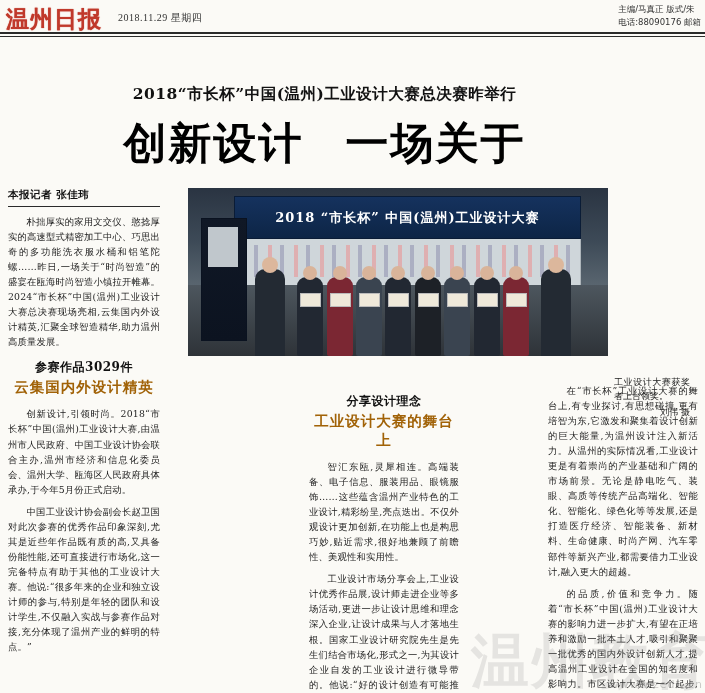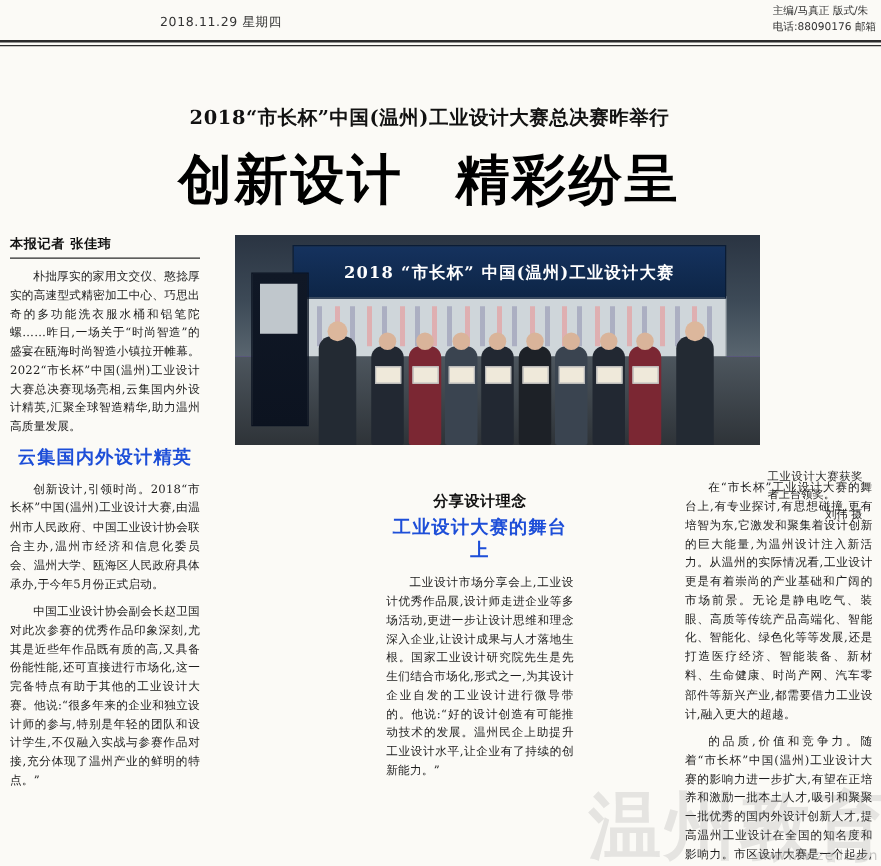--- a/index.html
+++ b/index.html
@@ -23,44 +23,45 @@
   .logo{
     position:absolute;left:6px;top:4px;
     font-family:"DejaVu Serif","Liberation Serif",serif;
     font-weight:bold;
     font-size:23px;
     letter-spacing:1px;
     color:#c0392b;
     text-shadow:0 0 1px #c0392b;
   }
   .logo-date{
-    position:absolute;left:128px;top:11px;
+    position:absolute;left:118px;top:11px;
     font-size:10px;color:#333;
     letter-spacing:0.5px;
+    font-family:Liberation Serif, serif;
   }
   .masthead-right{
     position:absolute;right:4px;top:3px;
     text-align:left;
     font-size:8.5px;
     line-height:1.5;
     color:#333;
     white-space:nowrap;
   }
   .rule{
     position:absolute;left:0;right:0;top:32px;
     border-top:2px solid #2b2b2b;
   }
   .rule-thin{
     position:absolute;left:0;right:0;top:36px;
     border-top:1px solid #2b2b2b;
   }
 
   
   .headline-wrap{
-    position:absolute;top:44px;left:0;width:649px;text-align:center;padding-left:19px;
+    position:absolute;top:44px;left:0;width:649px;text-align:center;
   }
   .shoulder{
     font-family:"DejaVu Serif","Liberation Serif",serif;
     font-size:15.5px;
     font-weight:bold;
     color:#111;
     letter-spacing:0.5px;
     margin-top:40px;
   }
   .main-title{
@@ -113,21 +114,21 @@
     font-size:12px;
     font-weight:bold;
     color:#111;
     margin:10px 0 2px 0;
     letter-spacing:0.5px;
   }
   .sub-h2{
     text-align:center;
     font-size:14.5px;
     font-weight:bold;
-    color:#1d4ed8;
+    color:#a16207;
     margin:2px 0 9px 0;
     letter-spacing:1px;
   }
 
   
   .photo{
     position:absolute;
     top:188px;left:188px;
     width:420px;height:168px;
     overflow:hidden;
@@ -226,33 +227,34 @@
     letter-spacing:1px;
     pointer-events:none;
   }
 </style>
 </head>
 <body>
 
 <div class="page">
 
   <div class="masthead">
+    <div class="logo">温州日报</div>
     <div class="logo-date">2018.11.29  星期四</div>
     <div class="masthead-right">
       <div>主编/马真正   版式/朱</div>
       <div>电话:88090176  邮箱</div>
     </div>
     <div class="rule"></div>
     <div class="rule-thin"></div>
   </div>
 
   <div class="headline-wrap">
     <div class="shoulder">2018“市长杯”中国(温州)工业设计大赛总决赛昨举行</div>
     <div class="main-title">
-      <span>创新设计</span><span class="gap"></span><span>精彩纷呈</span>
+      <span>创新设计</span><span class="gap"></span><span>一场关于</span>
     </div>
   </div>
 
   <div class="photo">
     <div class="photo-inner">
       <div class="sky"></div>
       <div class="backdrop"></div>
       <div class="banner">2018 “市长杯” 中国(温州)工业设计大赛</div>
       <div class="stage"></div>
       <div class="totem"></div>
@@ -273,29 +275,31 @@
 
   <div class="caption">
     <span>工业设计大赛获奖者上台领奖。</span>
     <span class="credit">刘伟 摄</span>
   </div>
 
   <div class="cols">
 
     <div class="col col1">
       <div class="byline">本报记者 张佳玮</div>
-      <p class="body">朴拙厚实的家用文交仪、憨捻厚实的高速型式精密加工中心、巧思出奇的多功能洗衣服水桶和铝笔陀螺……昨日,一场关于“时尚智造”的盛宴在瓯海时尚智造小镇拉开帷幕。2022“市长杯”中国(温州)工业设计大赛总决赛现场亮相,云集国内外设计精英,汇聚全球智造精华,助力温州高质量发展。</p>
+      <p class="body">朴拙厚实的家用文交仪、憨捻厚实的高速型式精密加工中心、巧思出奇的多功能洗衣服水桶和铝笔陀螺……昨日,一场关于“时尚智造”的盛宴在瓯海时尚智造小镇拉开帷幕。2024“市长杯”中国(温州)工业设计大赛总决赛现场亮相,云集国内外设计精英,汇聚全球智造精华,助力温州高质量发展。</p>
+      <div class="sub-h1">参赛作品3029件</div>
       <div class="sub-h2">云集国内外设计精英</div>
       <p class="body">创新设计,引领时尚。2018“市长杯”中国(温州)工业设计大赛,由温州市人民政府、中国工业设计协会联合主办,温州市经济和信息化委员会、温州大学、瓯海区人民政府具体承办,于今年5月份正式启动。</p>
       <p class="body">中国工业设计协会副会长赵卫国对此次参赛的优秀作品印象深刻,尤其是近些年作品既有质的高,又具备份能性能,还可直接进行市场化,这一完备特点有助于其他的工业设计大赛。他说:“很多年来的企业和独立设计师的参与,特别是年轻的团队和设计学生,不仅融入实战与参赛作品对接,充分体现了温州产业的鲜明的特点。”</p>
     </div>
 
     <div class="col col2" style="top:195px;">
       <div class="sub-h1">分享设计理念</div>
       <div class="sub-h2">工业设计大赛的舞台上</div>
+      <p class="body">智汇东瓯,灵犀相连。高端装备、电子信息、服装用品、眼镜服饰……这些蕴含温州产业特色的工业设计,精彩纷呈,亮点迭出。不仅外观设计更加创新,在功能上也是构思巧妙,贴近需求,很好地兼顾了前瞻性、美观性和实用性。</p>
       <p class="body">工业设计市场分享会上,工业设计优秀作品展,设计师走进企业等多场活动,更进一步让设计思维和理念深入企业,让设计成果与人才落地生根。国家工业设计研究院先生是先生们结合市场化,形式之一,为其设计企业自发的工业设计进行微导带的。他说:“好的设计创造有可能推动技术的发展。温州民企上助提升工业设计水平,让企业有了持续的创新能力。”</p>
 
     </div>
 
     <div class="col col4" style="top:195px;">
       <p class="body">在“市长杯”工业设计大赛的舞台上,有专业探讨,有思想碰撞,更有培智为东,它激发和聚集着设计创新的巨大能量,为温州设计注入新活力。从温州的实际情况看,工业设计更是有着崇尚的产业基础和广阔的市场前景。无论是静电吃气、装眼、高质等传统产品高端化、智能化、智能化、绿色化等等发展,还是打造医疗经济、智能装备、新材料、生命健康、时尚产网、汽车零部件等新兴产业,都需要借力工业设计,融入更大的超越。</p>
       <p class="body">的品质,价值和竞争力。随着“市长杯”中国(温州)工业设计大赛的影响力进一步扩大,有望在正培养和激励一批本土人才,吸引和聚聚一批优秀的国内外设计创新人才,提高温州工业设计在全国的知名度和影响力。市区设计大赛是一个起步,一步深入工业设计文化和设计理念是最终的目标、要坚持一一不断提高设计水平和实用价值,让工业设计成为温州的亮丽名片,为温州高质量发展提供坚强支撑。</p>
     </div>
 
   </div>

